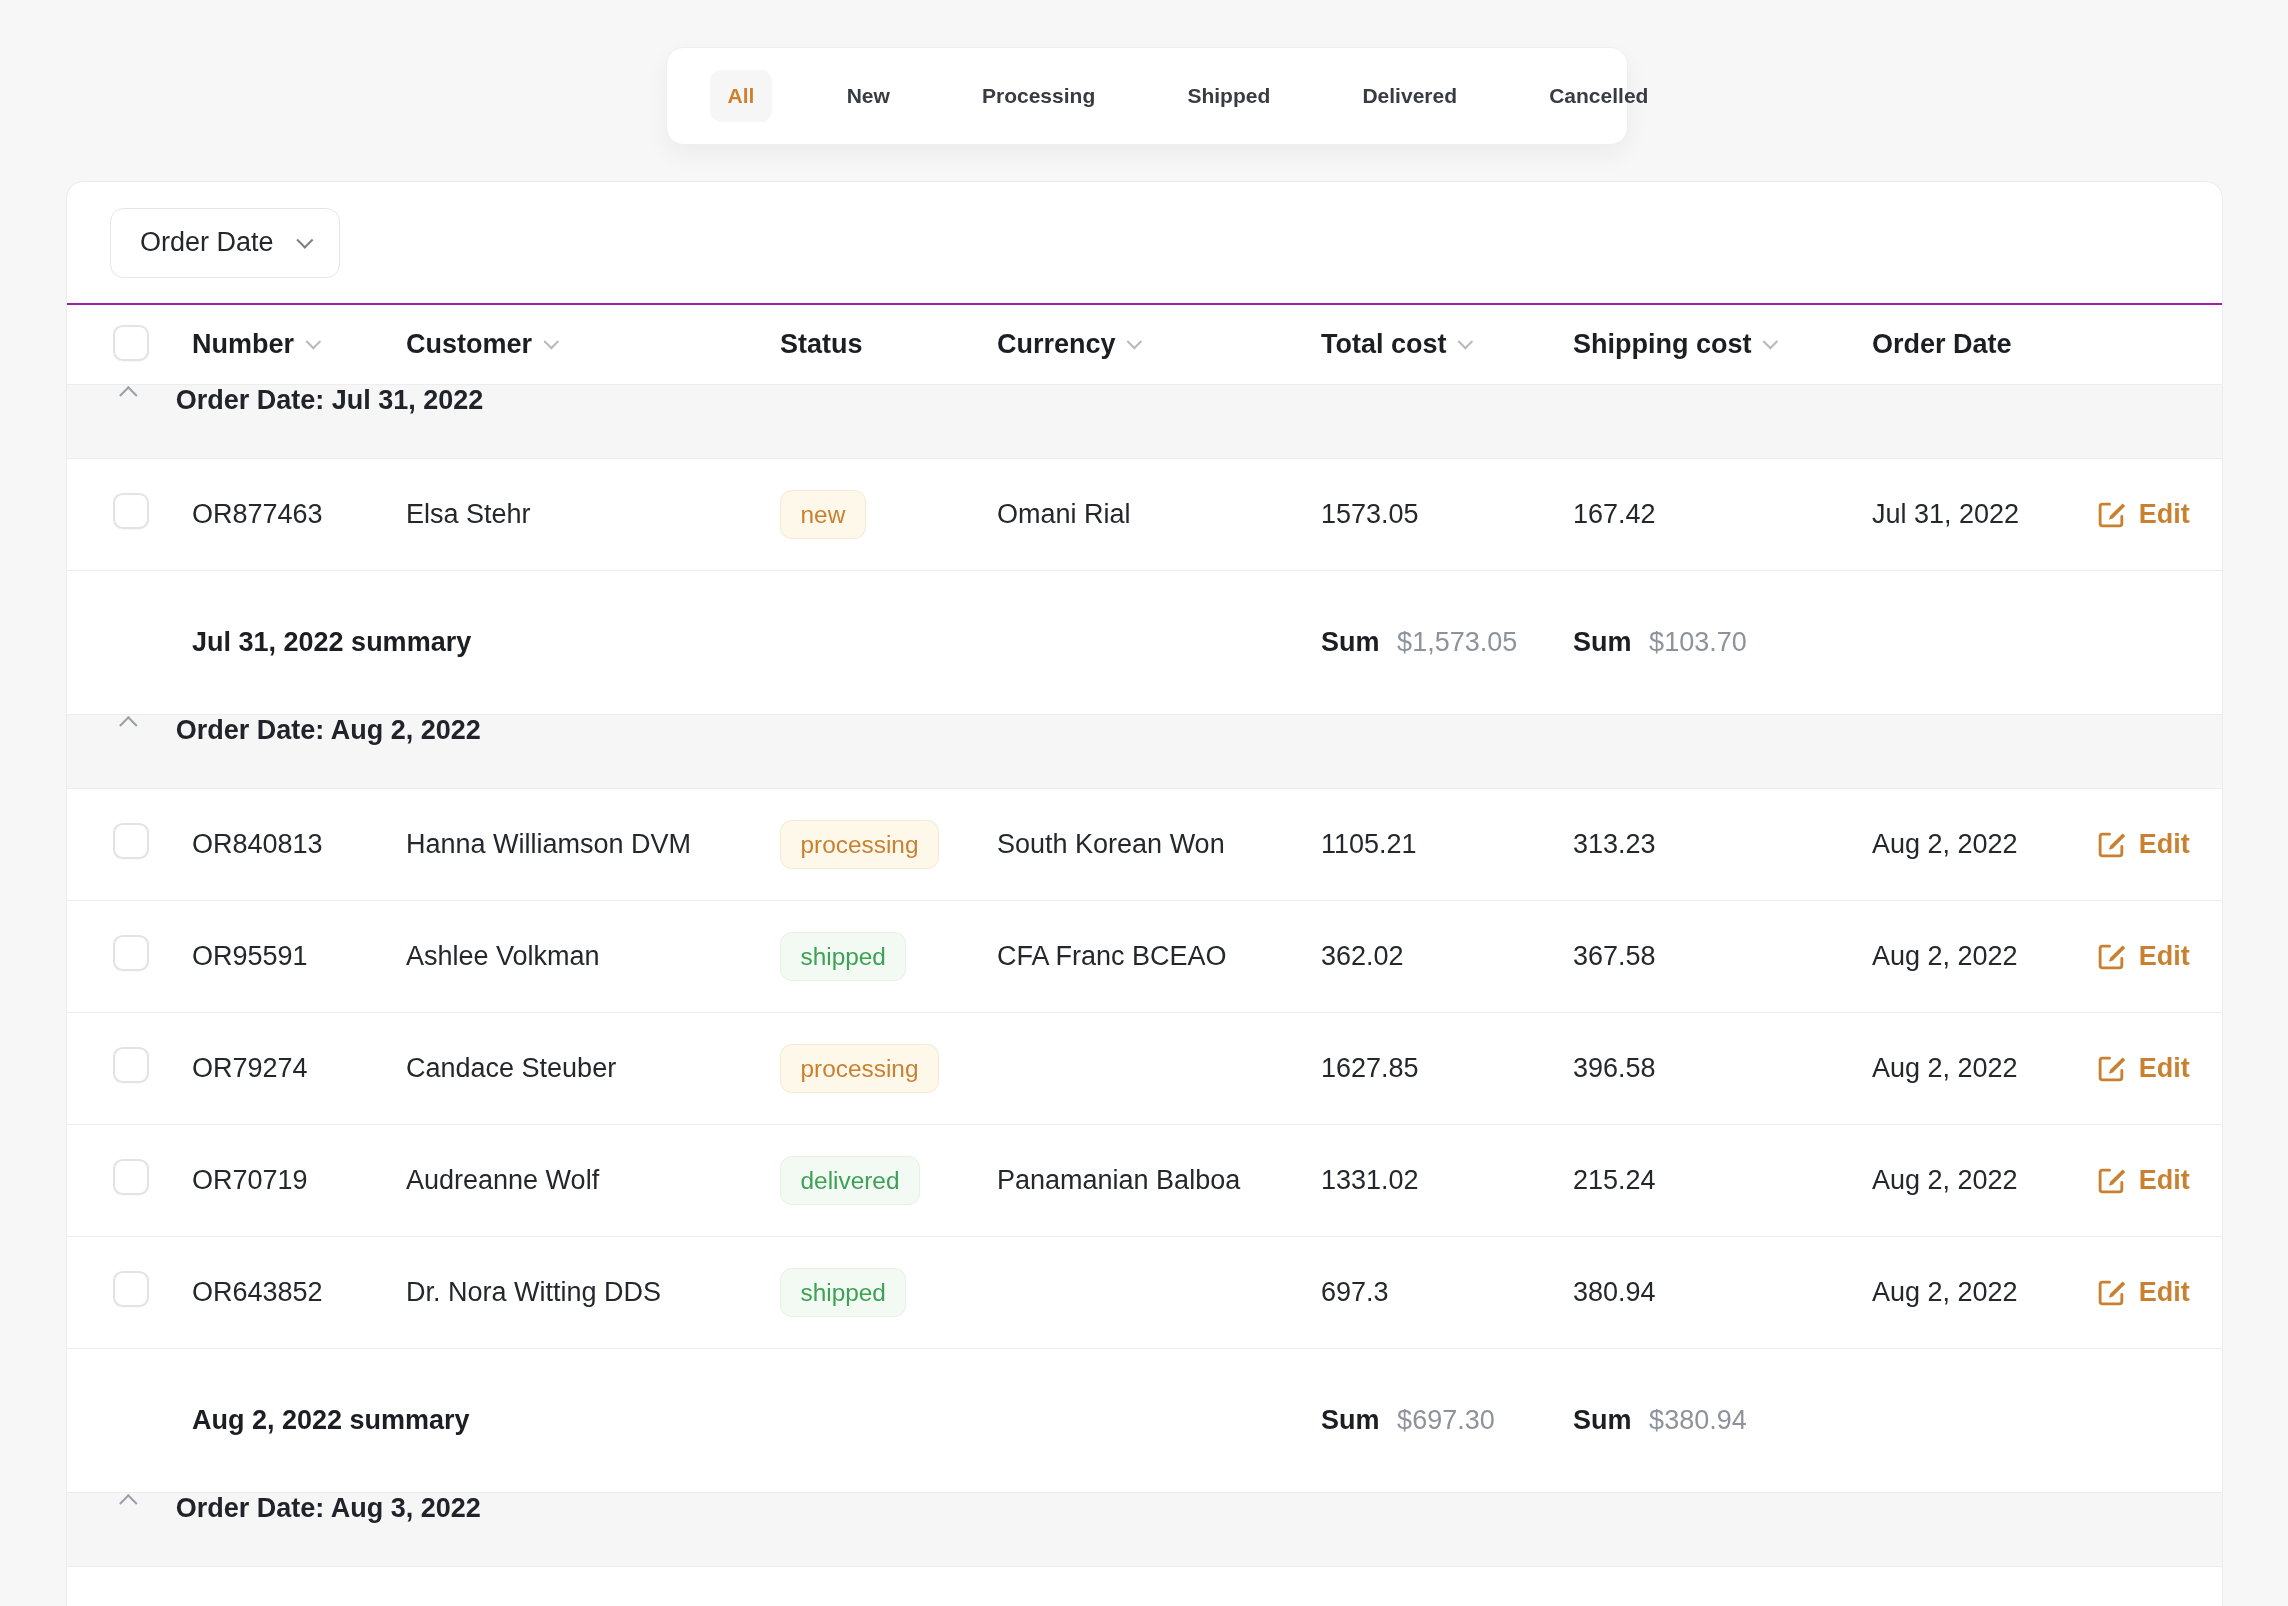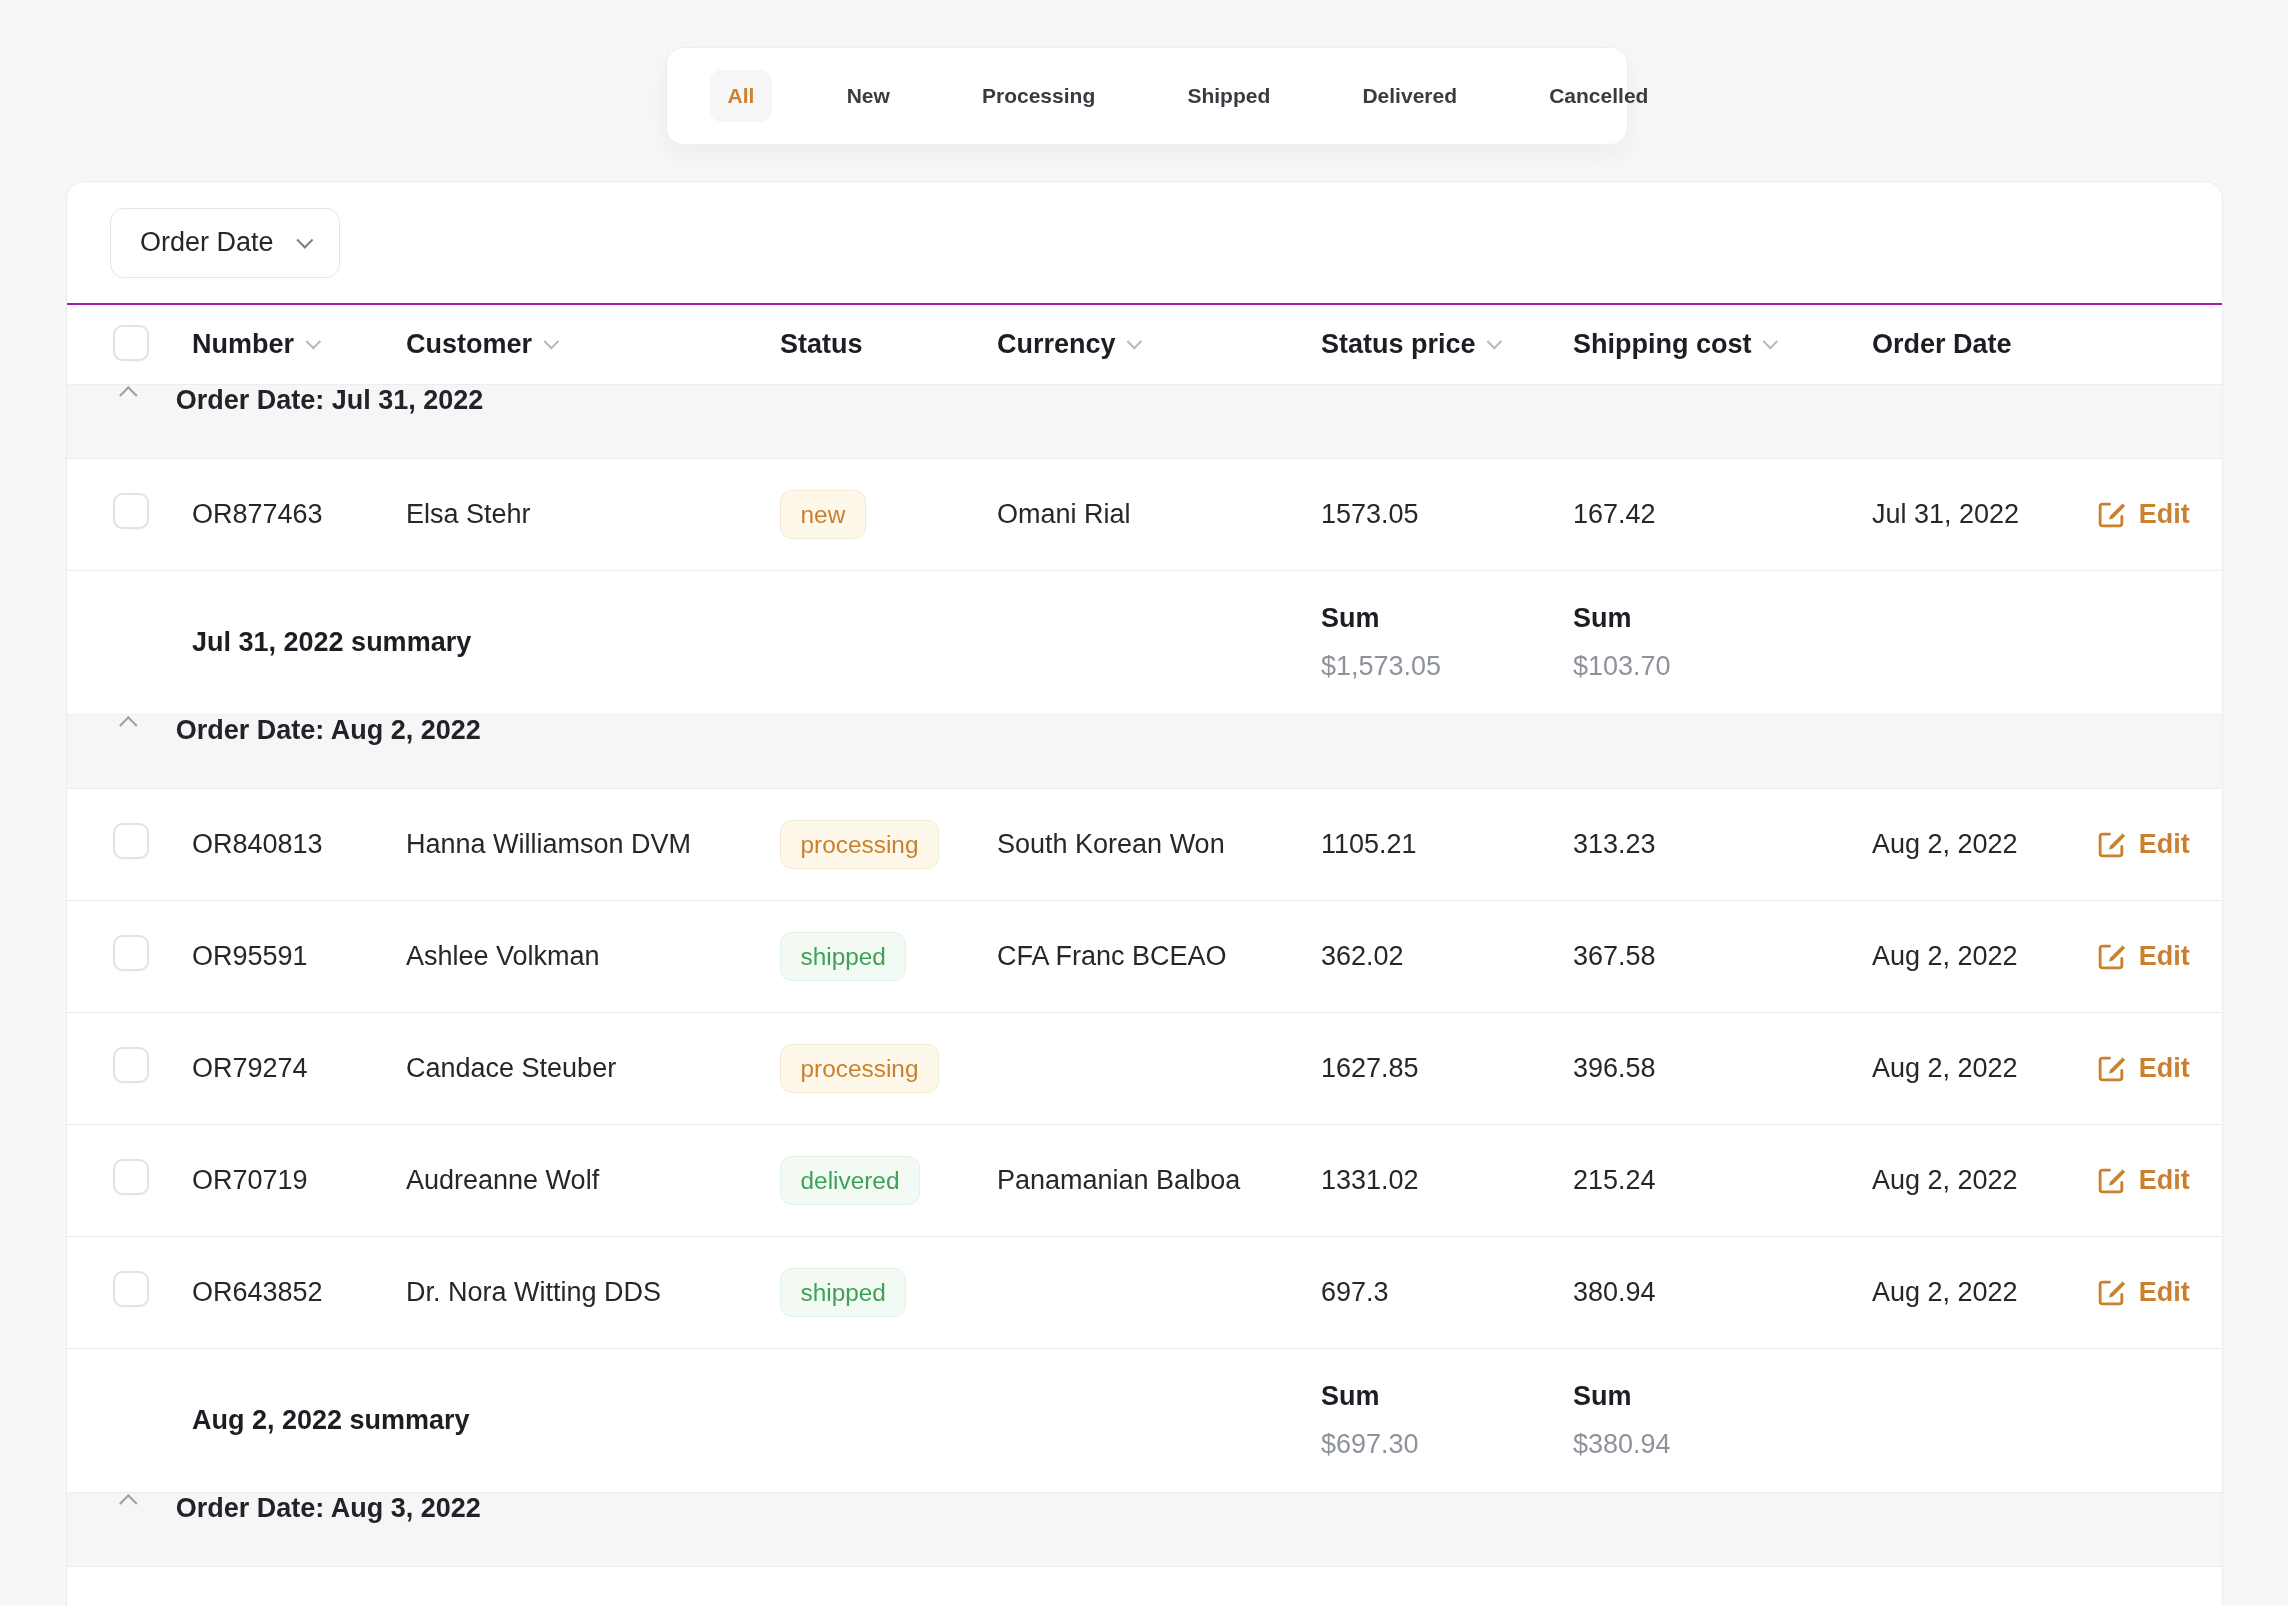--- a/index.html
+++ b/index.html
@@ -91,21 +91,21 @@
   }
   .badge.warn { color:#c9812f; background:#fdf8ea; border:1px solid #f3ead2; }
   .badge.ok   { color:#3da156; background:#f3faf4; border:1px solid #e2f2e4; }
 
   .edit-btn { display:flex; align-items:center; gap:11.7px; background:none; border:none;
               cursor:pointer; color:#c9812f; font-size:27px; font-weight:700;
               font-family:inherit; padding:0; }
 
   .summary-row { height:144px; border-bottom:1px solid #ededef; align-items:center; }
   .summary-label { font-size:27px; font-weight:700; color:#1b1e22; grid-column:2 / 6; }
-  .sum-cell { display:flex; flex-direction:column; gap:17.6px; }
+  .sum-cell { display:flex; gap:17.6px; }
   .sum-title { font-size:27px; font-weight:700; color:#1b1e22; }
   .sum-value { font-size:27px; color:#8e939b; }
 </style>
 </head>
 <body>
 
 <nav class="tabbar" id="tabbar">
     <span class="tab active">All</span>
     <span class="tab">New</span>
     <span class="tab">Processing</span>
@@ -136,21 +136,21 @@
   </div>
       <div class="cell th">
     <span>Status</span>
 
   </div>
       <div class="cell th">
     <span>Currency</span>
     <span class="sort-chev"></span>
   </div>
       <div class="cell th">
-    <span>Status price</span>
+    <span>Total cost</span>
     <span class="sort-chev"></span>
   </div>
       <div class="cell th">
     <span>Shipping cost</span>
     <span class="sort-chev"></span>
   </div>
       <div class="cell th">
     <span>Order Date</span>
 
   </div>

